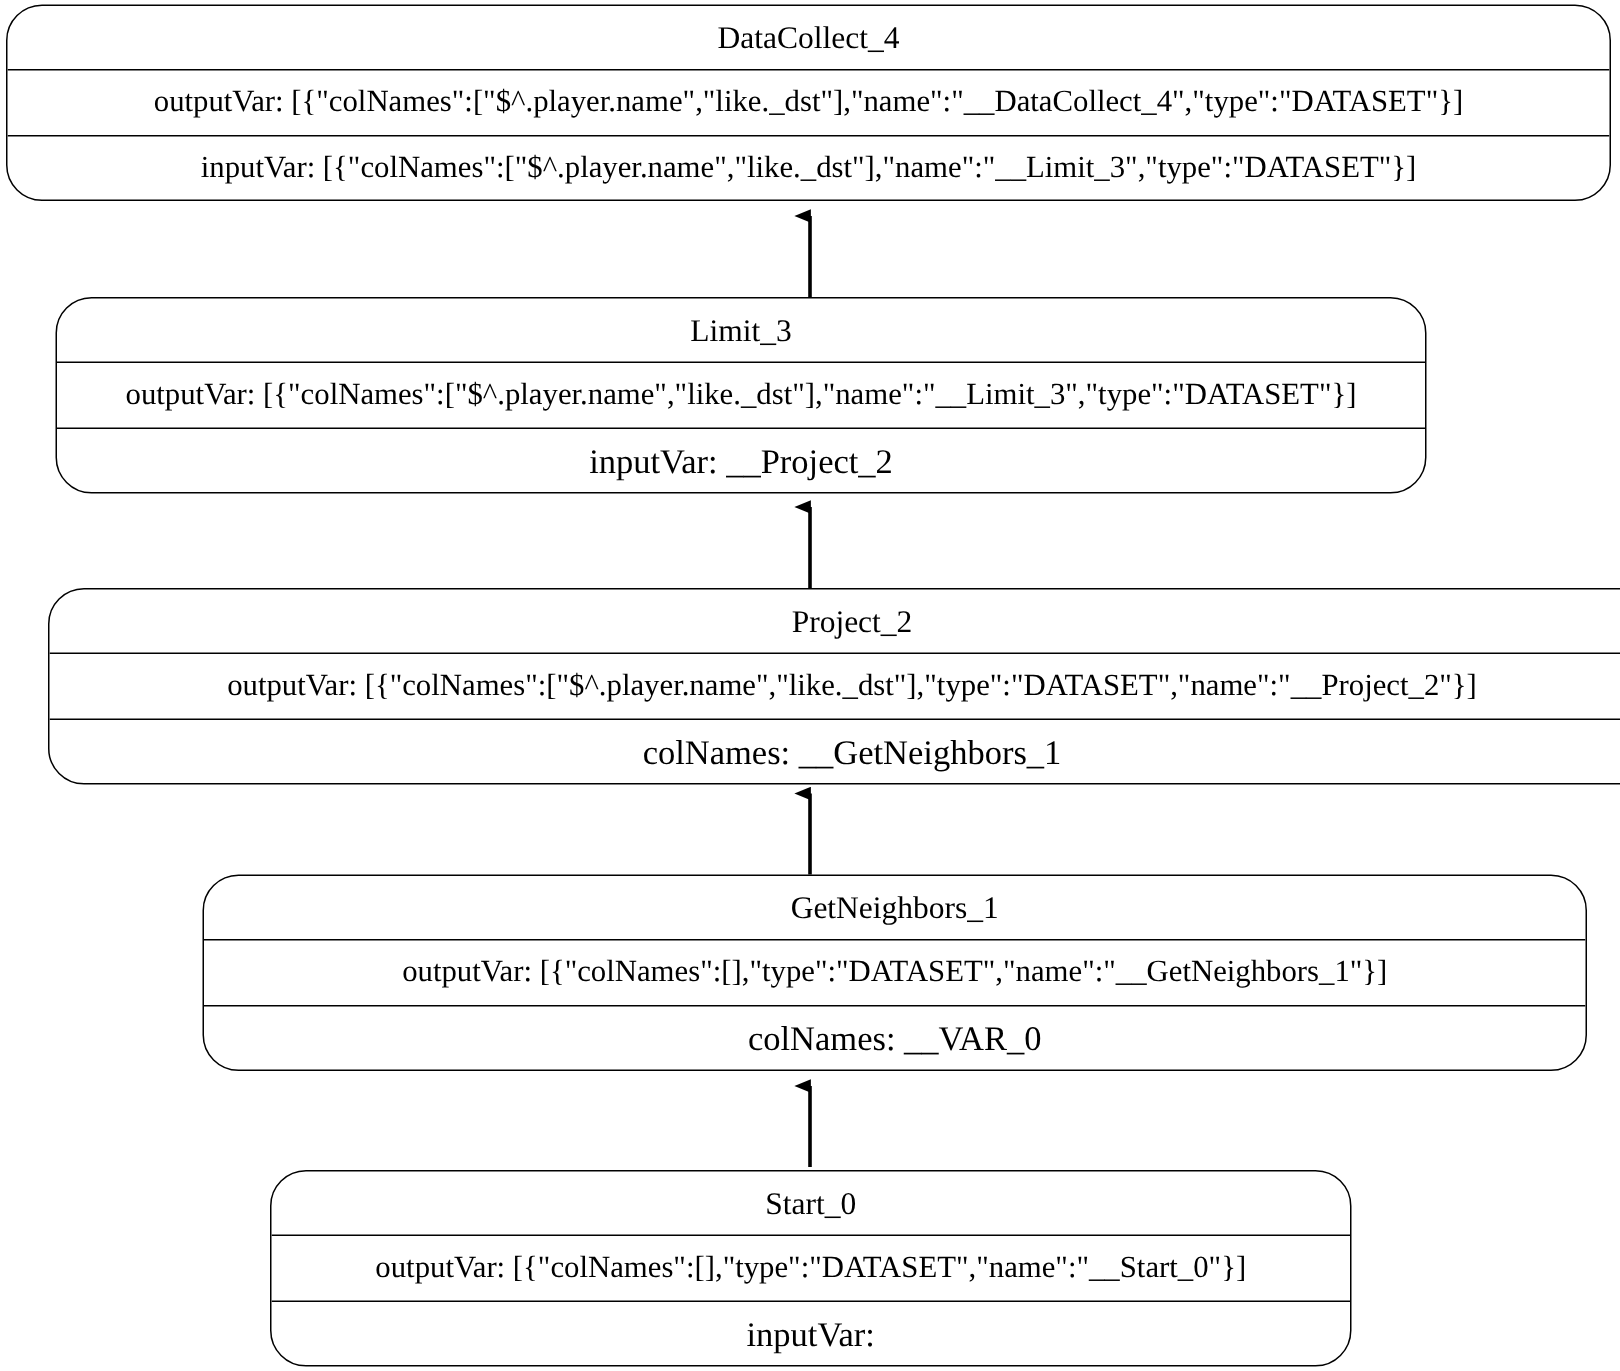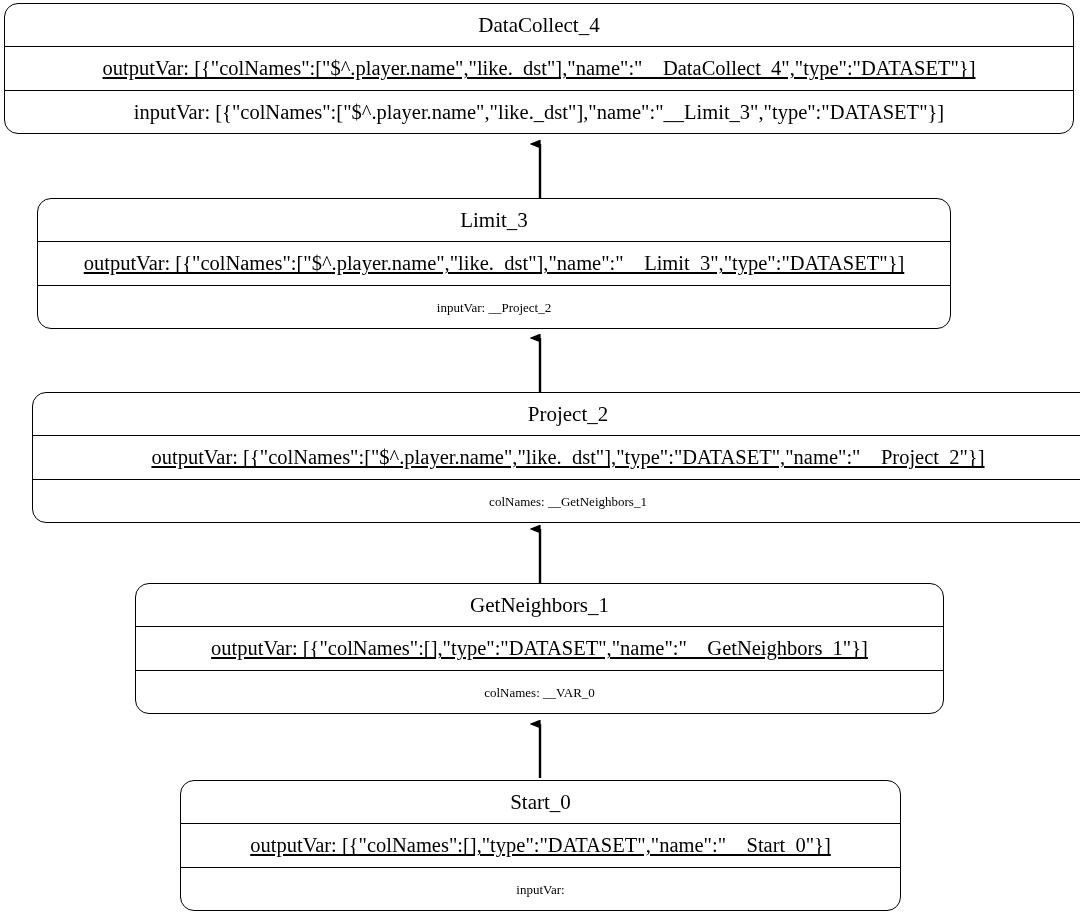--- a/index.html
+++ b/index.html
@@ -18,21 +18,21 @@
   #graph {
     position: relative;
     width: 1080px;
     height: 914px;
   }
 
   .node {
     position: absolute;
     box-sizing: border-box;
     border: 1.6px solid #000000;
-    border-radius: 14px;
+    border-radius: 24px;
     background: #ffffff;
     overflow: hidden;
   }
 
   .node-row {
     box-sizing: border-box;
     display: flex;
     align-items: center;
     justify-content: center;
     text-align: center;
@@ -43,34 +43,33 @@
 
   .row-title {
     height: 42px;
     font-size: 21px;
   }
 
   .row-output {
     height: 44px;
     font-size: 21px;
     border-top: 1.6px solid #000000;
-    text-decoration: underline;
   }
 
   .row-input {
     height: 43px;
-    font-size: 13px;
+    font-size: 23px;
     border-top: 1.6px solid #000000;
   }
 
   
   .node-0 { left: 4px;   top: 3px;   width: 1070px; }
   .node-1 { left: 37px;  top: 198px; width: 914px; }
   .node-2 { left: 32px;  top: 392px; width: 1072px; }
-  .node-3 { left: 135px; top: 583px; width: 809px;  }
+  .node-3 { left: 135px; top: 583px; width: 923px;  }
   .node-4 { left: 180px; top: 780px; width: 721px;  }
 
   .node-0 .row-output, .node-0 .row-input { font-size: 20.5px; }
   .node-1 .row-output { font-size: 20.5px; }
   .node-2 .row-output { font-size: 20.5px; }
   .node-3 .row-output { font-size: 20.5px; }
   .node-4 .row-output { font-size: 20.5px; }
 
   .edges {
     position: absolute;

